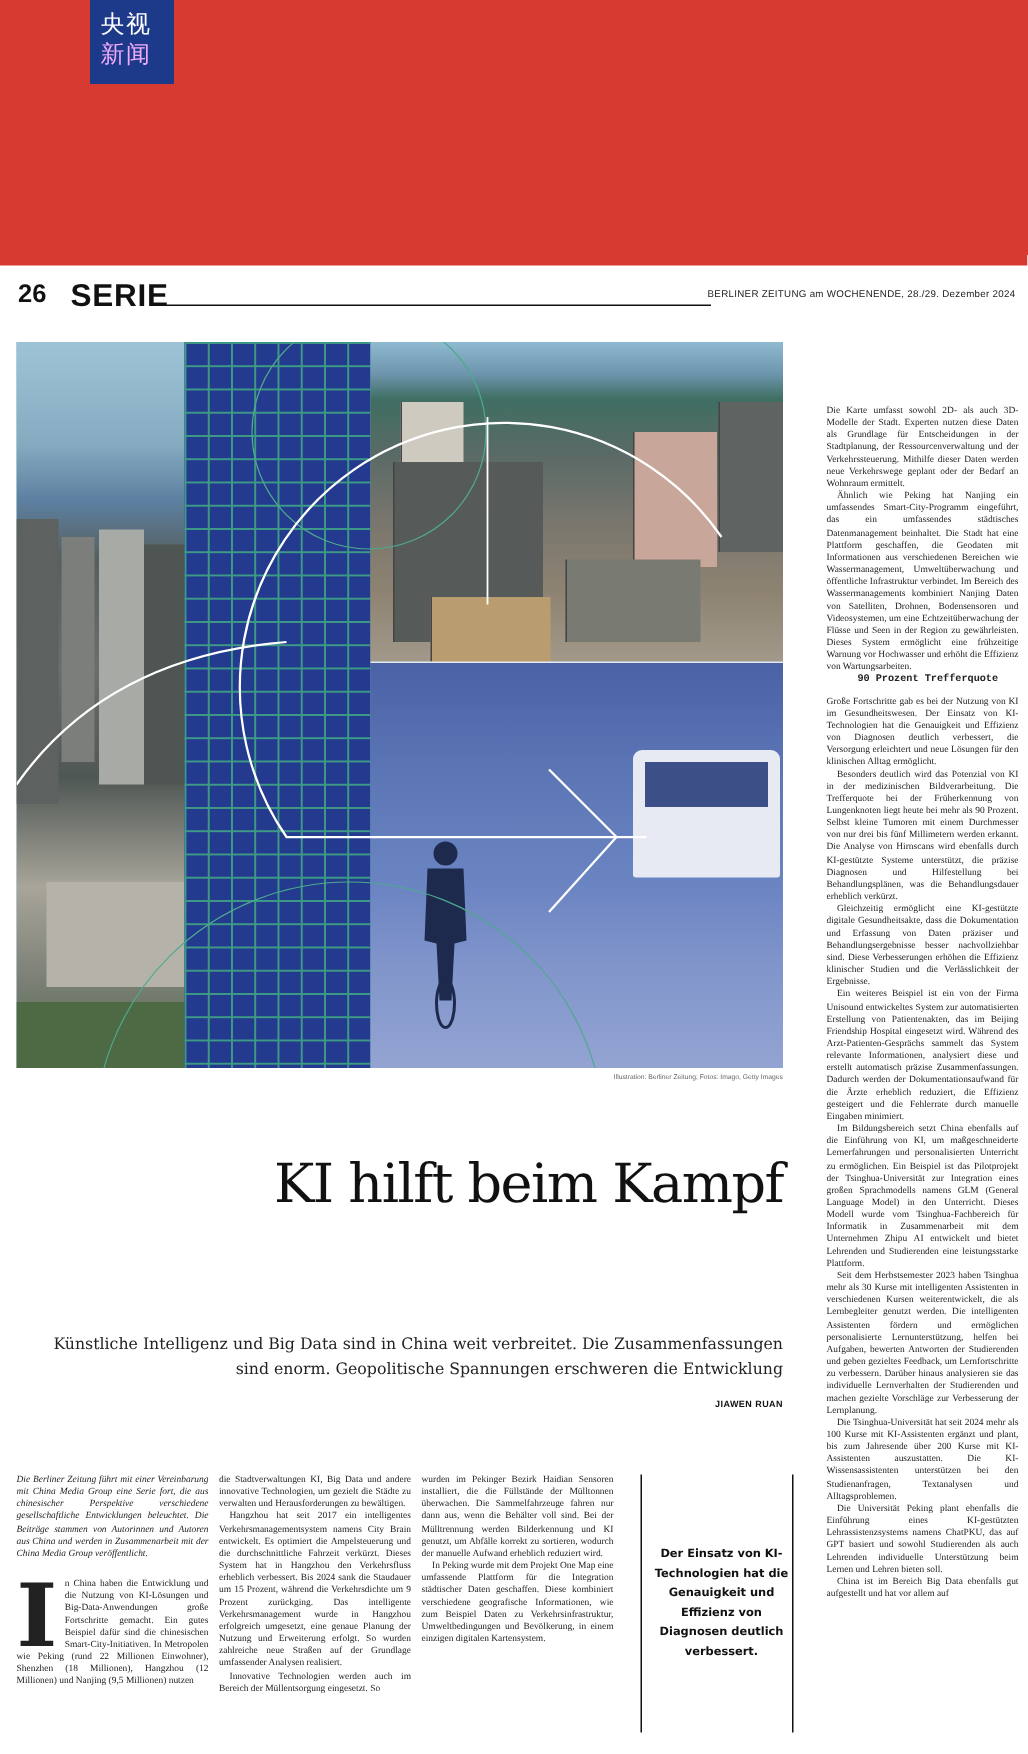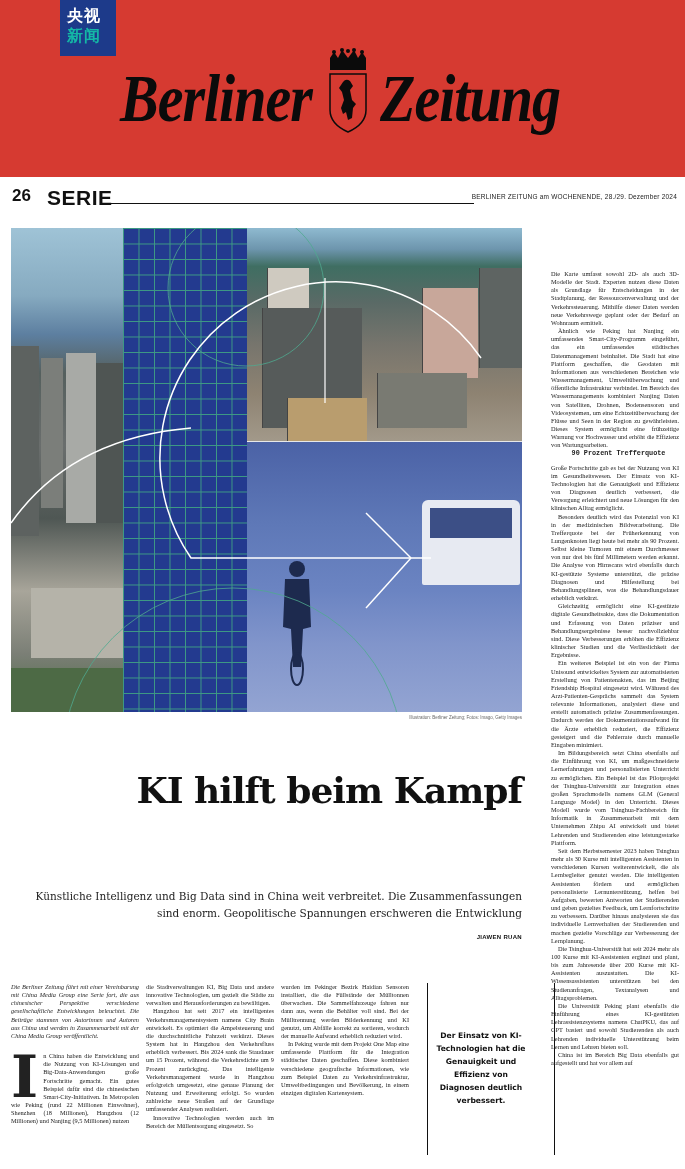--- a/index.html
+++ b/index.html
@@ -1,22 +1,22 @@
 <!DOCTYPE html>
 <html><head>
 <meta charset="utf-8">
 <style>
   * { box-sizing: border-box; margin: 0; padding: 0; }
   html, body { width: 685px; height: 1169px; overflow: hidden; background: #fff; }
   body { position: relative; font-family: "Liberation Serif", serif; color: #111; }
 
   .masthead { position: absolute; left: 0; top: 0; width: 685px; height: 177px; background: #d63a31; }
   .cctv-badge { position: absolute; left: 60px; top: 0; width: 56px; height: 56px; background: #1d3a8a; color: #fff;
-    font-family: "DejaVu Sans", sans-serif; font-weight: bold; font-size: 16px; line-height: 20px; padding: 6px 7px; letter-spacing: 1px; }
-  .cctv-badge .l2 { color: #14b8a6; }
+    font-family: "DejaVu Sans", sans-serif; font-weight: normal; font-size: 16px; line-height: 20px; padding: 6px 7px; letter-spacing: 1px; }
+  .cctv-badge .l2 { color: #f0abfc; }
   .logo { position: absolute; left: 118px; top: 48px; width: 440px; height: 90px; }
   .logo-text { position: absolute; top: 22px; font-family: "Liberation Serif", serif; font-weight: bold; font-style: italic;
     font-size: 58px; color: #0b0b0b; letter-spacing: -1px; line-height: 1; transform: scaleY(1.15); }
   .logo-left { left: 2px; }
   .logo-right { left: 262px; }
   .crest { position: absolute; left: 208px; top: 0; width: 44px; height: 88px; }
 
   .section-row { position: absolute; left: 0; top: 186px; width: 685px; height: 22px; text-decoration: underline; }
   .page-num { position: absolute; left: 12px; top: 0; font-family: "Liberation Sans", sans-serif; font-weight: bold; font-size: 17px; }
   .section-name { position: absolute; left: 47px; top: 0; font-family: "Liberation Sans", sans-serif; font-weight: bold; font-size: 21px; letter-spacing: 0.5px; }
@@ -36,62 +36,48 @@
   .p-city .tower { position: absolute; background: #5d615f; border-left: 1px solid #444; }
   .p-street { left: 236px; top: 213px; width: 275px; height: 271px;
     background: linear-gradient(180deg, #4b62a6 0%, #5e78b7 30%, #6b84c2 55%, #8195cb 75%, #93a4d2 100%); border-top: 1px solid #e8e8e8; }
   .bus { position: absolute; left: 175px; top: 58px; width: 98px; height: 85px; background: #e7eaf2; border-radius: 6px 6px 2px 2px; }
   .bus-window { position: absolute; left: 8px; top: 8px; width: 82px; height: 30px; background: #3c4f86; }
   .cyclist { position: absolute; left: 30px; top: 115px; width: 40px; height: 130px; }
   .hero-svg { position: absolute; left: 0; top: 0; width: 511px; height: 484px; }
 
   .caption { position: absolute; right: 163px; top: 715px; font-family: "Liberation Sans", sans-serif; font-size: 4.5px; color: #666; }
 
-  .headline { position: absolute; right: 163px; top: 770px; text-align: center; font-family: "DejaVu Serif", serif; color: #111; font-weight: bold; }
+  .headline { position: absolute; right: 163px; top: 770px; text-align: center; font-family: "DejaVu Serif", serif; color: #111; }
   .hl-1 { font-size: 36px; line-height: 40px; letter-spacing: -1px; }
   .hl-2 { font-size: 54px; line-height: 58px; letter-spacing: -0.5px; }
   .teaser { position: absolute; right: 163px; top: 888px; width: 500px; text-align: right; font-family: "DejaVu Serif", serif; font-size: 10.5px; line-height: 17px; color: #222; }
   .byline { position: absolute; right: 163px; top: 934px; font-family: "Liberation Sans", sans-serif; font-weight: bold; font-size: 6px; letter-spacing: 0.3px; color: #111; }
 
   .col { position: absolute; font-family: "Liberation Serif", serif; font-size: 6.3px; line-height: 8.15px; color: #222; text-align: justify; }
   .col p { text-indent: 7px; }
   .col p.noind { text-indent: 0; }
   .col-1 { left: 11px; top: 983px; width: 128px; }
   .col-2 { left: 146px; top: 983px; width: 128px; }
   .col-3 { left: 281px; top: 983px; width: 128px; }
   .col-r { left: 551px; top: 270px; width: 128px; }
   .intro { font-style: italic; }
   .dropcap-wrap { margin-top: 12px; }
   .dropcap { float: left; font-family: "DejaVu Serif", serif; font-size: 58px; line-height: 46px; margin: 2px 5px 0 0; font-weight: bold; }
   .subhead { font-family: Liberation Mono, monospace; font-weight: bold; font-size: 6.8px; text-align: center; margin: 0 0 6px; text-indent: 0; }
 
-  .pullquote-box { position: absolute; left: 427px; top: 983px; width: 128px; height: 172px; border-left: 1.5px solid #111; border-right: 1.5px solid #111; }
+  .pullquote-box { position: absolute; left: 427px; top: 983px; width: 102px; height: 172px; border-left: 1.5px solid #111; border-right: 1.5px solid #111; }
   .pullquote { position: absolute; left: 4px; top: 46px; width: 98px; text-align: center; font-family: "DejaVu Sans", sans-serif; font-weight: bold; font-size: 7.6px; line-height: 13px; color: #111; }
 </style>
 </head>
 <body>
 
 <div class="masthead">
   <div class="cctv-badge">
     <div>央视</div>
     <div class="l2">新闻</div>
-  </div>
-  <div class="logo">
-    <span class="logo-text logo-left">Berliner</span>
-    <svg class="crest" viewBox="0 0 44 88">
-      <path d="M4 10 L8 4 L12 10 L16 2 L22 10 L28 2 L32 10 L36 4 L40 10 L40 22 L4 22 Z" fill="#0b0b0b"></path>
-      <circle cx="8" cy="4" r="2" fill="#0b0b0b"></circle>
-        <circle cx="16" cy="2" r="2" fill="#0b0b0b"></circle>
-      <circle cx="22" cy="3" r="2" fill="#0b0b0b"></circle>
-        <circle cx="28" cy="2" r="2" fill="#0b0b0b"></circle>
-      <circle cx="36" cy="4" r="2" fill="#0b0b0b"></circle>
-      <path d="M4 26 L40 26 L40 62 Q40 76 22 84 Q4 76 4 62 Z" fill="none" stroke="#0b0b0b" stroke-width="1.5"></path>
-      <path d="M17 34 Q20 30 24 33 L27 38 L24 42 L26 52 L30 56 L27 60 L26 70 L22 72 L20 64 L17 66 L15 60 L18 52 L16 44 L13 40 Z" fill="#0b0b0b"></path>
-    </svg>
-    <span class="logo-text logo-right">Zeitung</span>
   </div>
 </div>
 
 <div class="section-row">
   <span class="page-num">26</span>
   <span class="section-name">SERIE</span>
   <div class="section-rule"></div>
   <span class="section-date">BERLINER ZEITUNG am WOCHENENDE, 28./29. Dezember 2024</span>
 </div>
 

